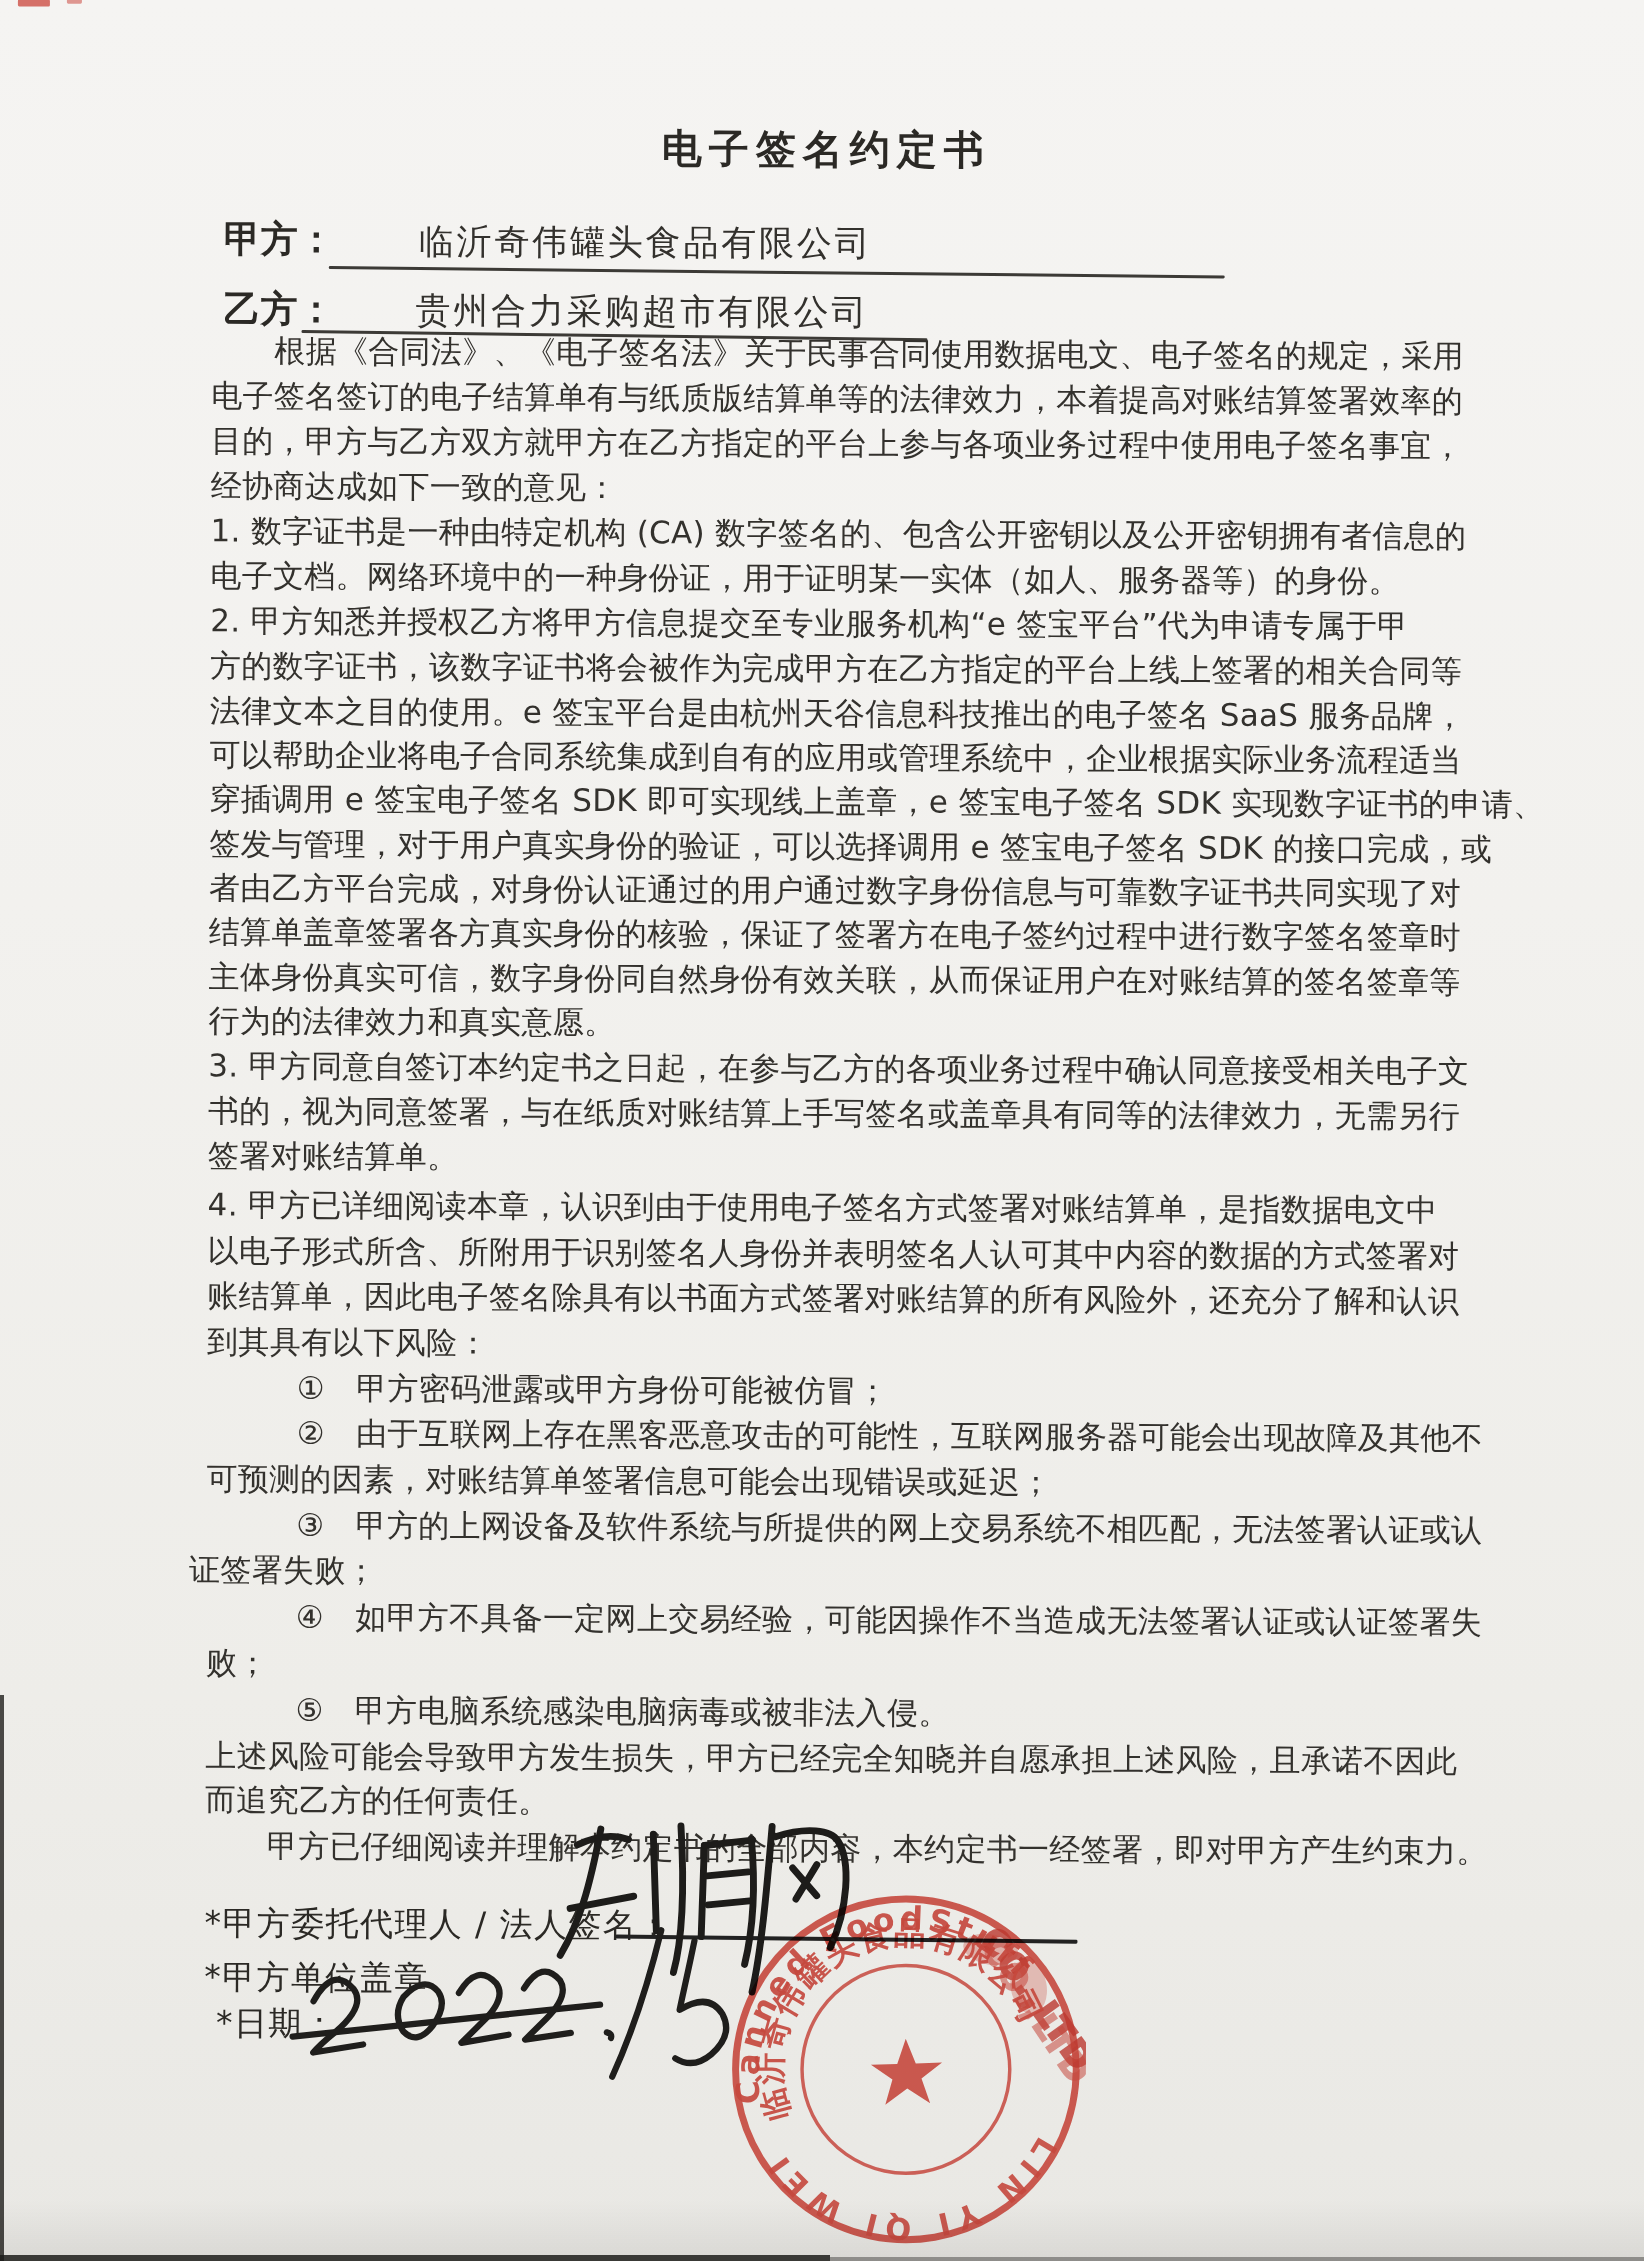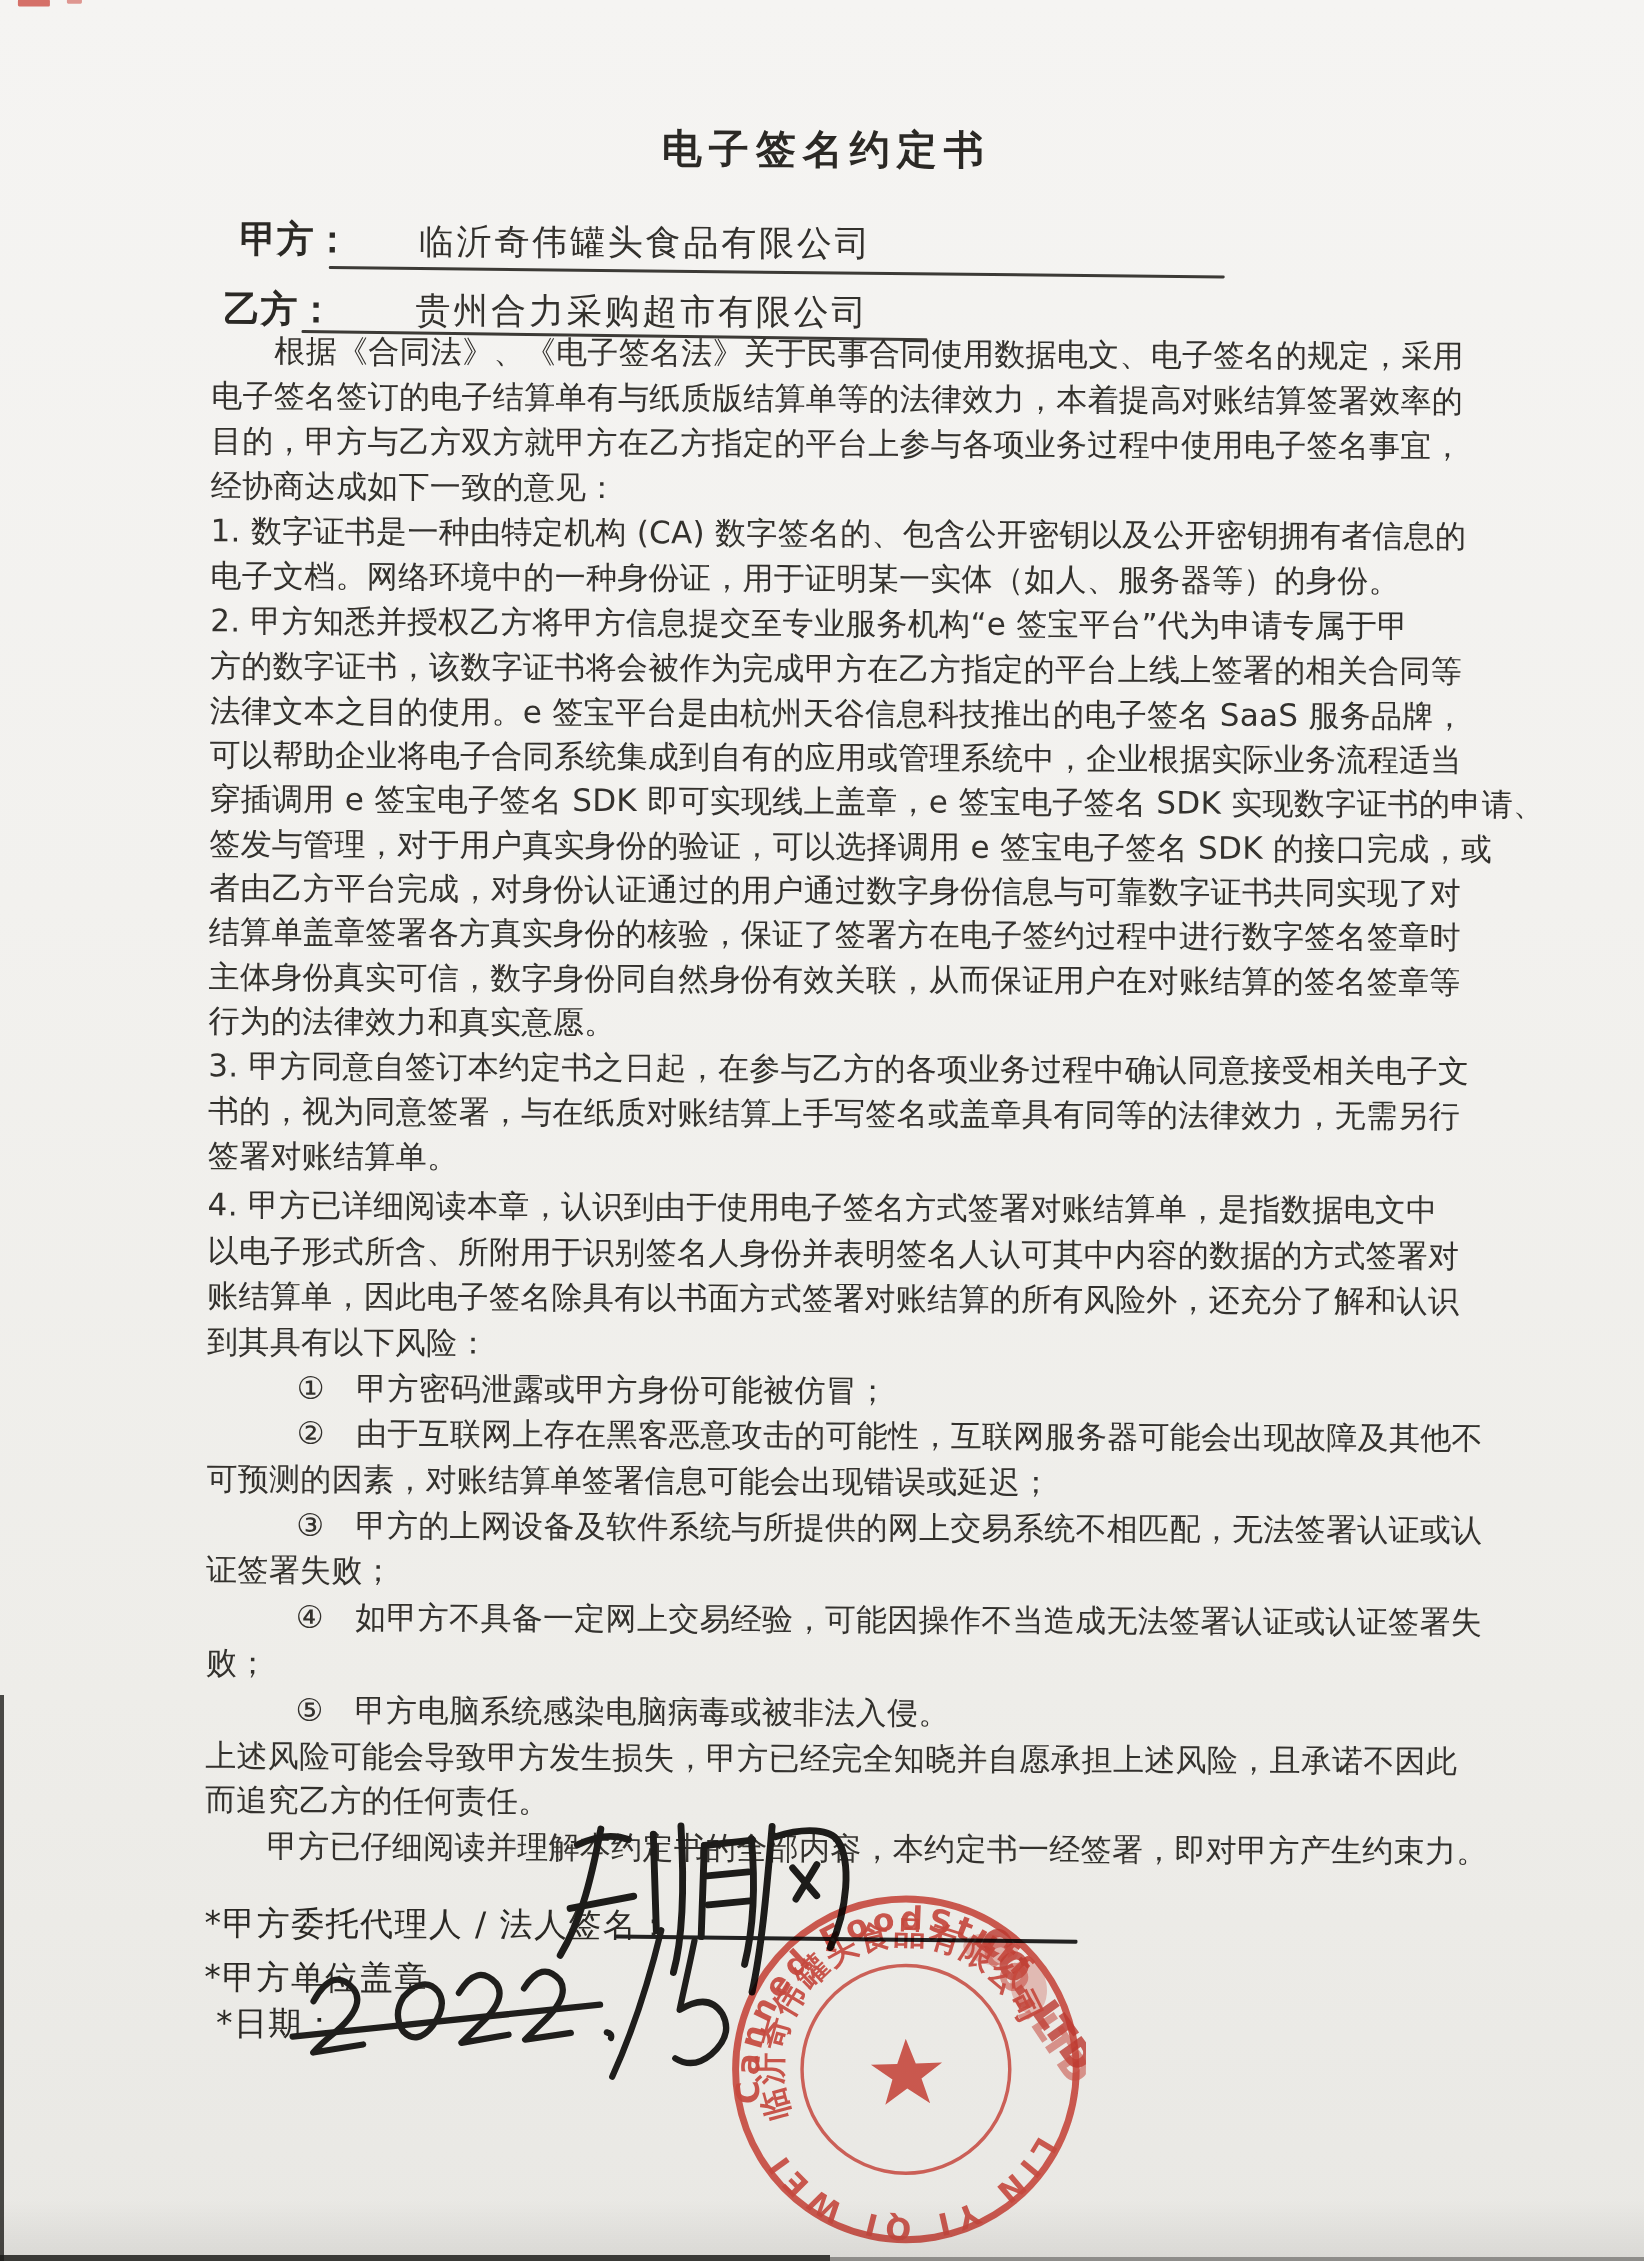--- a/index.html
+++ b/index.html
@@ -26,21 +26,21 @@
   .shadow-bottom{position:absolute;left:0;bottom:0;width:100%;height:62px;
     background:linear-gradient(180deg,rgba(0,0,0,0) 0%,rgba(0,0,0,0.07) 100%);}
 </style>
 </head>
 <body>
 
 <div class="page">
 
   <div class="title">电子签名约定书</div>
 
-  <div class="party-label" style="left:220px;top:217px;margin-left:16px;">甲方：</div>
+  <div class="party-label" style="left:220px;top:217px;">甲方：</div>
   <div class="party-name" style="left:415px;top:220px;">临沂奇伟罐头食品有限公司</div>
   <div class="uline" style="left:325px;top:271px;width:896px;transform:rotate(0.35deg);"></div>
 
   <div class="party-label" style="left:220px;top:287px;">乙方：</div>
   <div class="party-name" style="left:412px;top:289px;">贵州合力采购超市有限公司</div>
   <div class="uline" style="left:298px;top:335px;width:626px;transform:rotate(0.5deg);"></div>
 
   <div>
       <div class="bl" style="left: 271px; top: 330px;">根据《合同法》、《电子签名法》关于民事合同使用数据电文、电子签名的规定，采用</div>
       <div class="bl" style="left: 208px; top: 375px;">电子签名签订的电子结算单有与纸质版结算单等的法律效力，本着提高对账结算签署效率的</div>
@@ -62,21 +62,21 @@
       <div class="bl" style="left: 208px; top: 1090px;">书的，视为同意签署，与在纸质对账结算上手写签名或盖章具有同等的法律效力，无需另行</div>
       <div class="bl" style="left: 208px; top: 1135px;">签署对账结算单。</div>
       <div class="bl" style="left: 208px; top: 1184px;">4.  甲方已详细阅读本章，认识到由于使用电子签名方式签署对账结算单，是指数据电文中</div>
       <div class="bl" style="left: 208px; top: 1230px;">以电子形式所含、所附用于识别签名人身份并表明签名人认可其中内容的数据的方式签署对</div>
       <div class="bl" style="left: 208px; top: 1275px;">账结算单，因此电子签名除具有以书面方式签署对账结算的所有风险外，还充分了解和认识</div>
       <div class="bl" style="left: 208px; top: 1321px;">到其具有以下风险：</div>
       <div class="bl" style="left: 298px; top: 1367px;">①　甲方密码泄露或甲方身份可能被仿冒；</div>
       <div class="bl" style="left: 298px; top: 1412px;">②　由于互联网上存在黑客恶意攻击的可能性，互联网服务器可能会出现故障及其他不</div>
       <div class="bl" style="left: 208px; top: 1458px;">可预测的因素，对账结算单签署信息可能会出现错误或延迟；</div>
       <div class="bl" style="left: 298px; top: 1504px;">③　甲方的上网设备及软件系统与所提供的网上交易系统不相匹配，无法签署认证或认</div>
-      <div class="bl" style="left: 208px; top: 1549px;">证签署失败；</div>
+      <div class="bl" style="left: 191px; top: 1549px;">证签署失败；</div>
       <div class="bl" style="left: 298px; top: 1596px;">④　如甲方不具备一定网上交易经验，可能因操作不当造成无法签署认证或认证签署失</div>
       <div class="bl" style="left: 208px; top: 1642px;">败；</div>
       <div class="bl" style="left: 298px; top: 1689px;">⑤　甲方电脑系统感染电脑病毒或被非法入侵。</div>
       <div class="bl" style="left: 208px; top: 1735px;">上述风险可能会导致甲方发生损失，甲方已经完全知晓并自愿承担上述风险，且承诺不因此</div>
       <div class="bl" style="left: 208px; top: 1779px;">而追究乙方的任何责任。</div>
       <div class="bl" style="left: 270px; top: 1825px;">甲方已仔细阅读并理解本约定书的全部内容，本约定书一经签署，即对甲方产生约束力。</div>
     </div>
 
   <div class="ft" style="left:208px;top:1904px;">*甲方委托代理人 / 法人签名：</div>
   <div class="ft" style="left:208px;top:1958px;">*甲方单位盖章</div>

